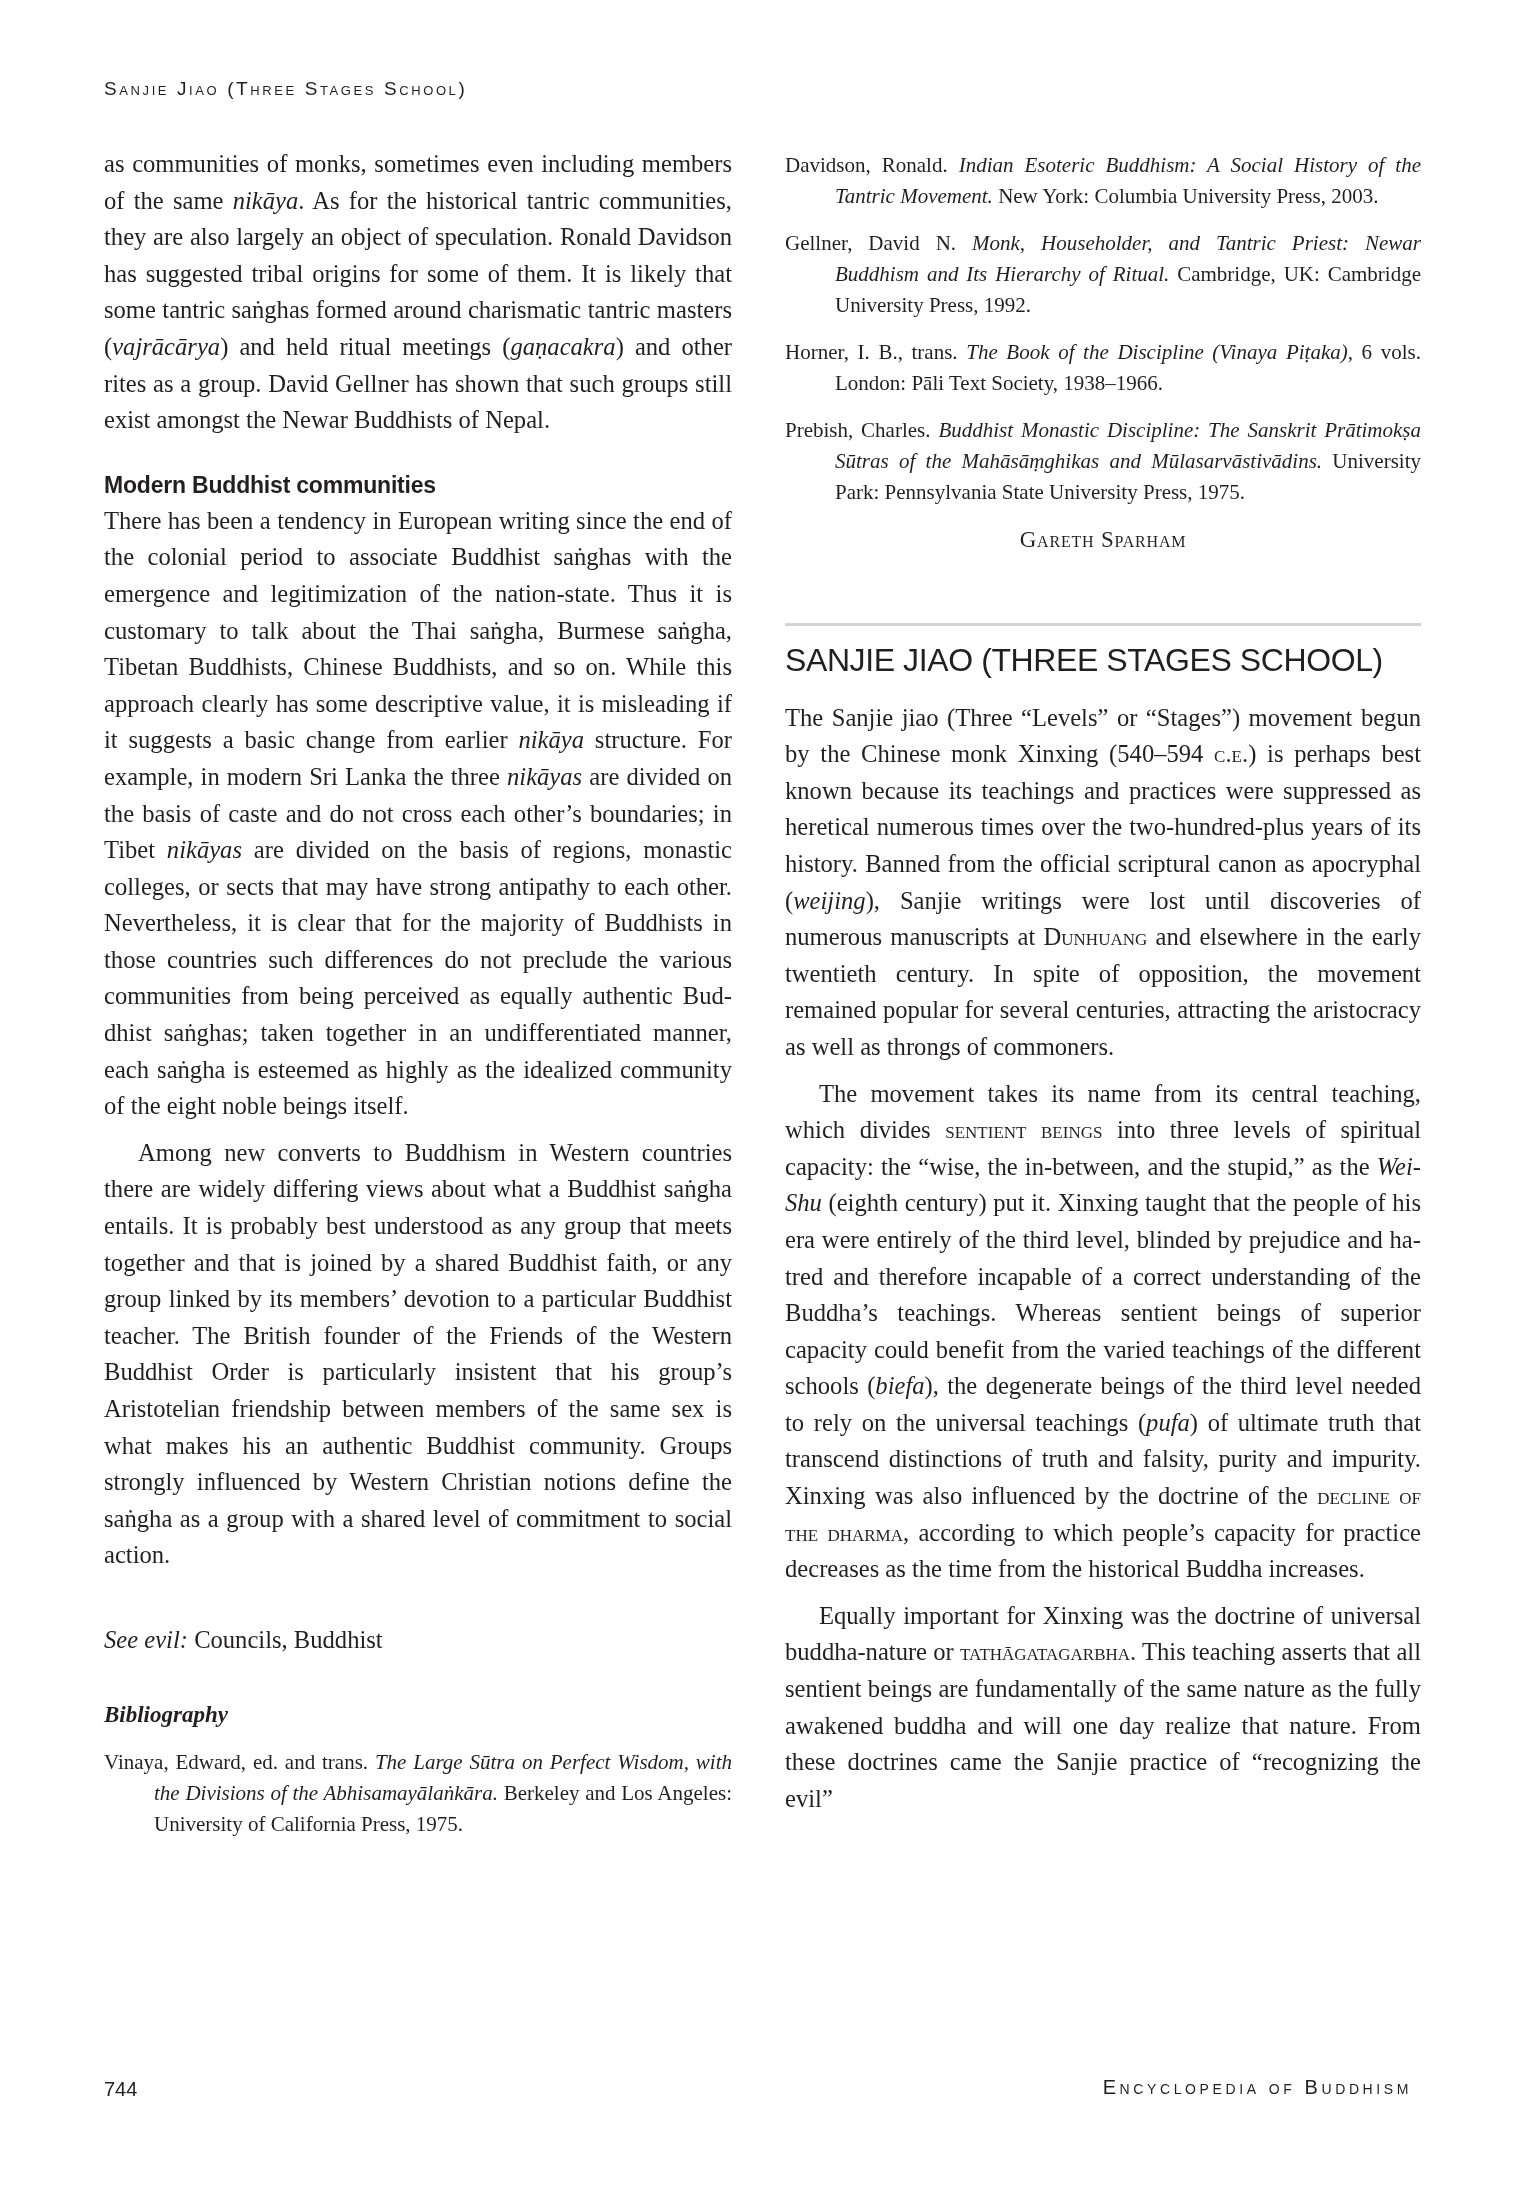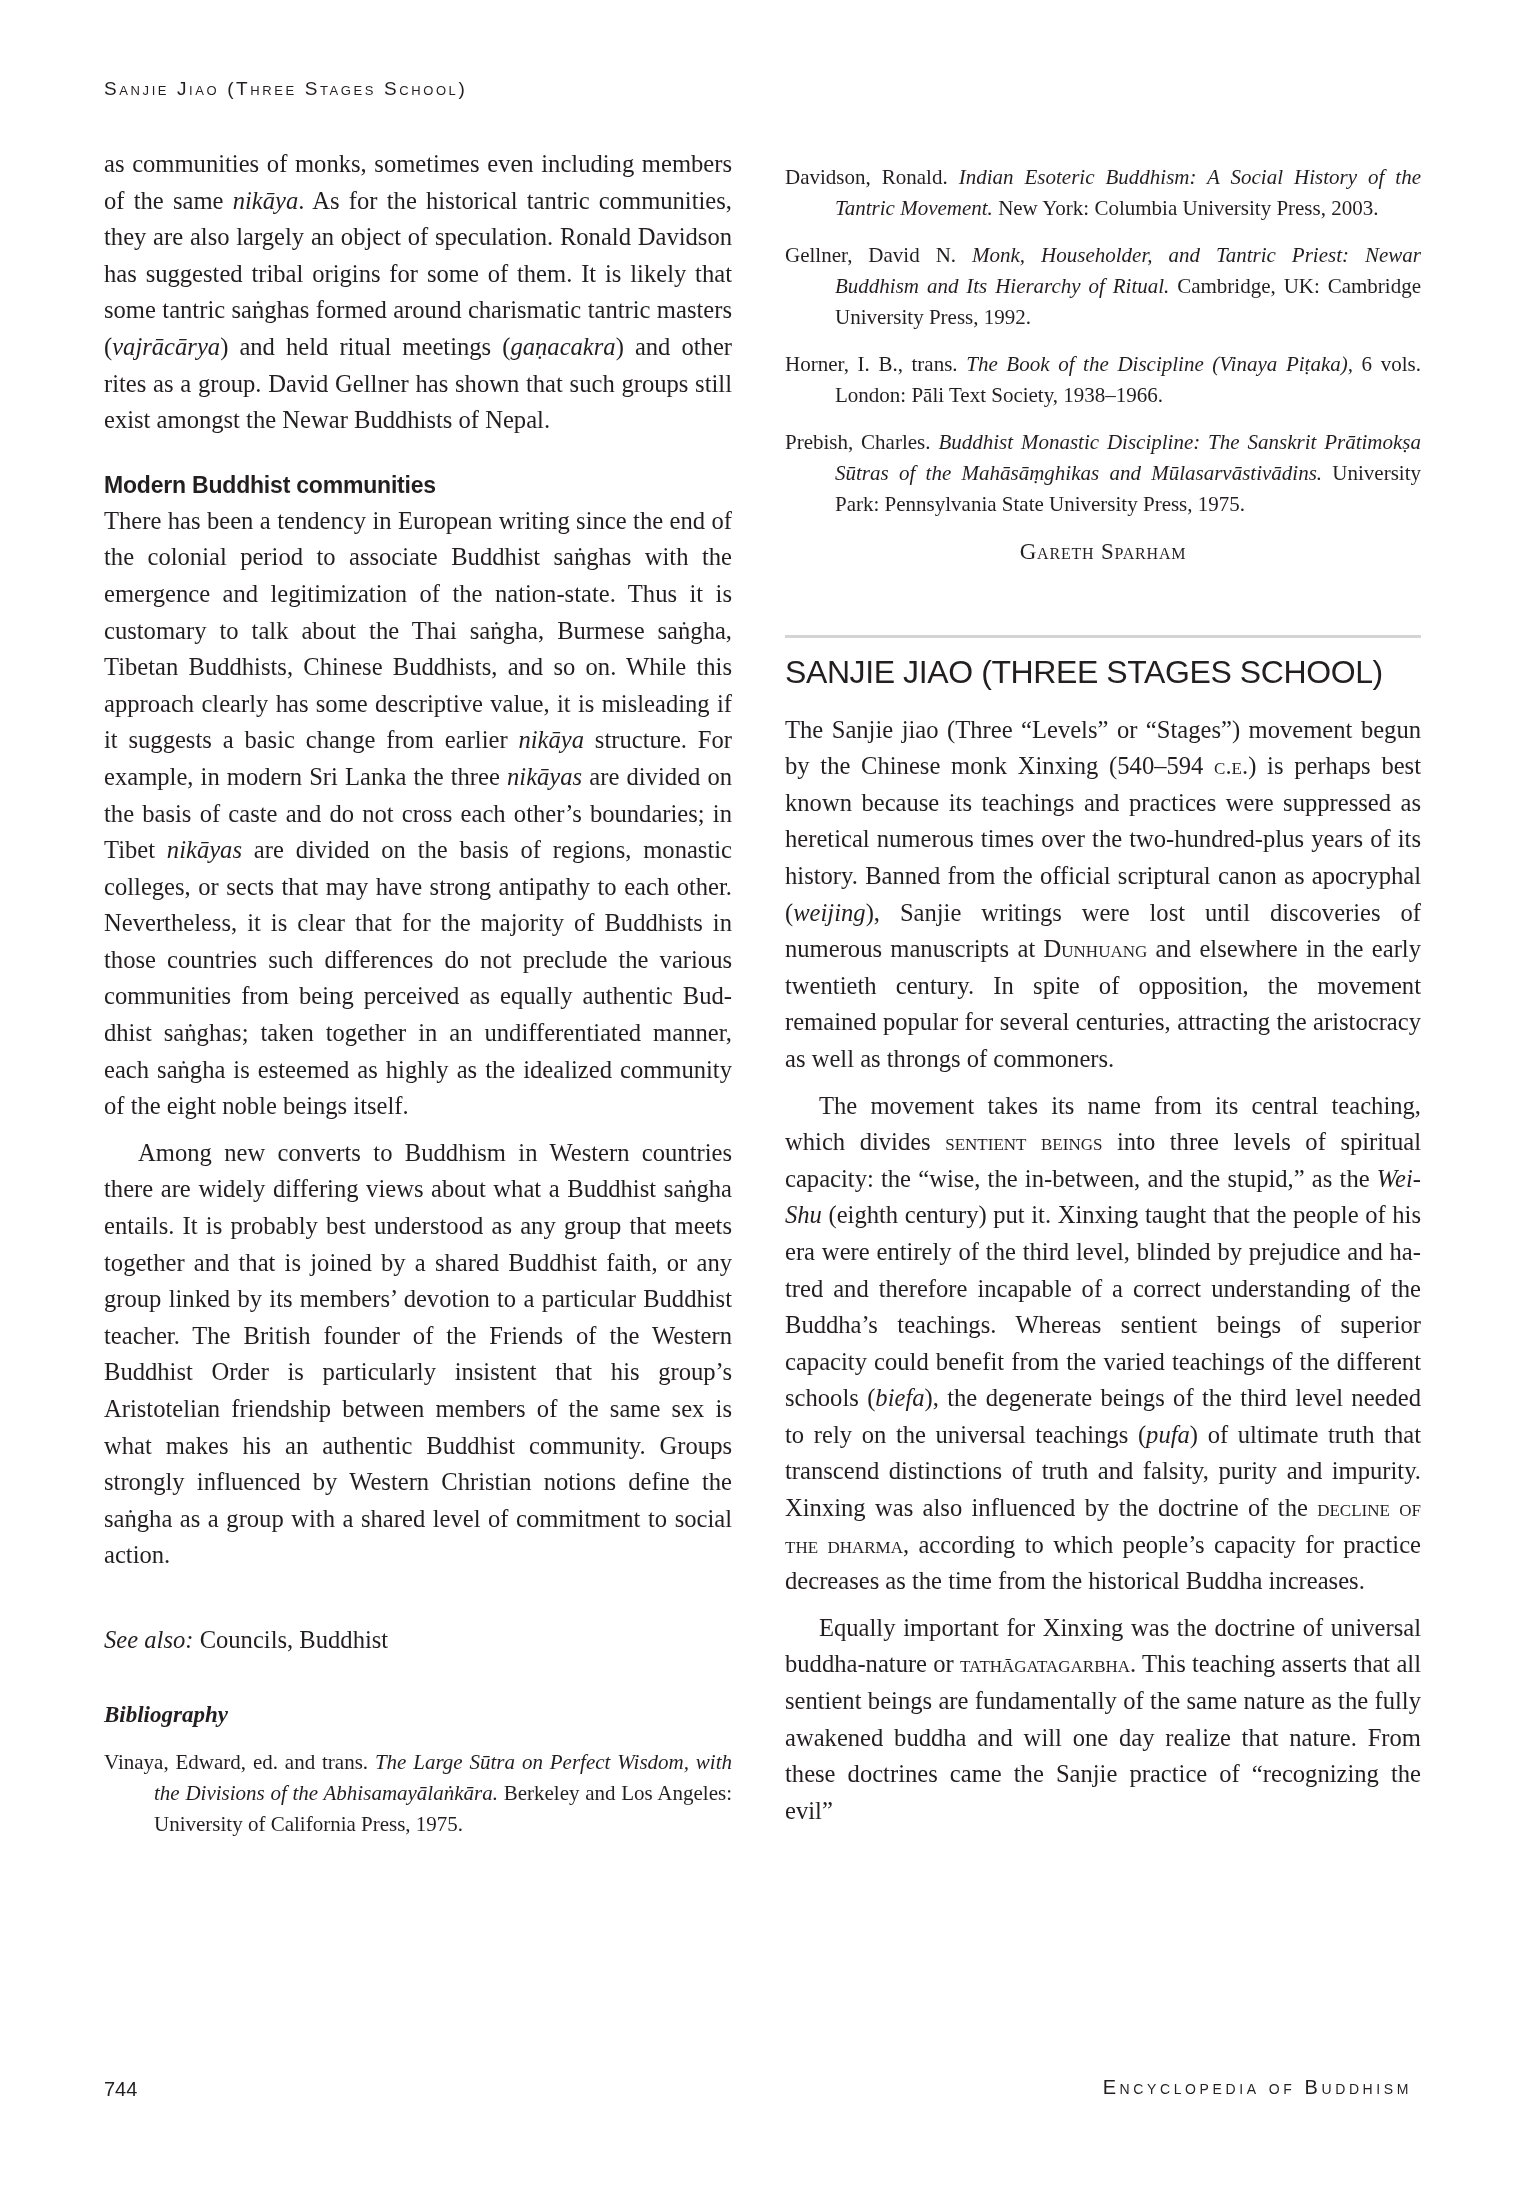--- a/index.html
+++ b/index.html
@@ -14,21 +14,21 @@
   p.indent { text-indent: 34px; }
   p.gap { margin-top: 10px; }
   .subhead { font-family: "Liberation Sans", "DejaVu Sans", sans-serif; font-weight: bold; font-size: 23px;
              margin-top: 28px; line-height: 36px; letter-spacing: -0.2px; }
   .seealso { margin-top: 48px; }
   .seealso .lbl { font-style: italic; }
   .bib-head { font-style: italic; font-weight: bold; margin-top: 38px; font-size: 23px; }
   .bib { font-size: 21px; line-height: 31px; text-align: justify; padding-left: 50px; text-indent: -50px; margin-top: 12px; }
   .bib.first { margin-top: 14px; }
   .bib i { font-style: italic; }
-  .col-right .bib:first-child { margin-top: 16px; }
+  .col-right .bib:first-child { margin-top: 4px; }
   .col-right .bib { margin-top: 16px; }
   .signature { text-align: center; font-variant: small-caps; font-size: 23px; letter-spacing: 0.8px; margin-top: 14px; }
   .rule { height: 3px; background: #d4d4d4; margin-top: 64px; width: 636px; }
   .entry-title { font-family: "Liberation Sans", "DejaVu Sans", sans-serif; font-size: 32px; letter-spacing: -0.4px;
                  margin-top: 12px; line-height: 44px; font-weight: normal; }
   .entry-body { margin-top: 18px; }
   .sc { font-variant: small-caps; }
   .footer-page { position: absolute; left: 104px; top: 2078px; font-size: 20px; font-family: "Liberation Sans", "DejaVu Sans", sans-serif; }
   .footer-title { position: absolute; right: 110px; top: 2076px; font-size: 20px; letter-spacing: 3.6px; font-variant: small-caps;
                   font-family: "Liberation Sans", "DejaVu Sans", sans-serif; }
@@ -37,21 +37,21 @@
 <body>
 
 <div class="running-header">Sanjie Jiao (Three Stages School)</div>
 
 <div class="col col-left">
   <p><span>as communities of monks, sometimes even including members of the same </span><i>nikāya</i><span>. As for the historical tantric communities, they are also largely an object of speculation. Ronald Davidson has suggested tribal ori­gins for some of them. It is likely that some tantric saṅghas formed around charismatic tantric masters (</span><i>vajrācārya</i><span>) and held ritual meetings (</span><i>gaṇacakra</i><span>) and other rites as a group. David Gellner has shown that such groups still exist amongst the Newar Buddhists of Nepal.</span></p>
   <div class="subhead">Modern Buddhist communities</div>
   <p><span>There has been a tendency in European writing since the end of the colonial period to associate Buddhist saṅghas with the emergence and legitimization of the nation-state. Thus it is customary to talk about the Thai saṅgha, Burmese saṅgha, Tibetan Buddhists, Chi­nese Buddhists, and so on. While this approach clearly has some descriptive value, it is misleading if it sug­gests a basic change from earlier </span><i>nikāya</i><span> structure. For example, in modern Sri Lanka the three </span><i>nikāyas</i><span> are di­vided on the basis of caste and do not cross each other’s boundaries; in Tibet </span><i>nikāyas</i><span> are divided on the basis of regions, monastic colleges, or sects that may have strong antipathy to each other. Nevertheless, it is clear that for the majority of Buddhists in those countries such differences do not preclude the various commu­nities from being perceived as equally authentic Bud­dhist saṅghas; taken together in an undifferentiated manner, each saṅgha is esteemed as highly as the ide­alized community of the eight noble beings itself.</span></p>
   <p class="indent gap">Among new converts to Buddhism in Western countries there are widely differing views about what a Buddhist saṅgha entails. It is probably best under­stood as any group that meets together and that is joined by a shared Buddhist faith, or any group linked by its members’ devotion to a particular Buddhist teacher. The British founder of the Friends of the West­ern Buddhist Order is particularly insistent that his group’s Aristotelian friendship between members of the same sex is what makes his an authentic Buddhist community. Groups strongly influenced by Western Christian notions define the saṅgha as a group with a shared level of commitment to social action.</p>
   <div class="seealso">
-    <span class="lbl">See also:</span>
+    <span class="lbl">See evil:</span>
     <span>Councils, Buddhist</span>
   </div>
   <div class="bib-head">Bibliography</div>
   <div>
       <div class="bib first"><span>Vinaya, Edward, ed. and trans. </span><i>The Large Sūtra on Perfect Wis­dom, with the Divisions of the Abhisamayālaṅkāra.</i><span> Berkeley and Los Angeles: University of California Press, 1975.</span></div>
     </div>
 </div>
 
 <div class="col col-right">
   <div>

